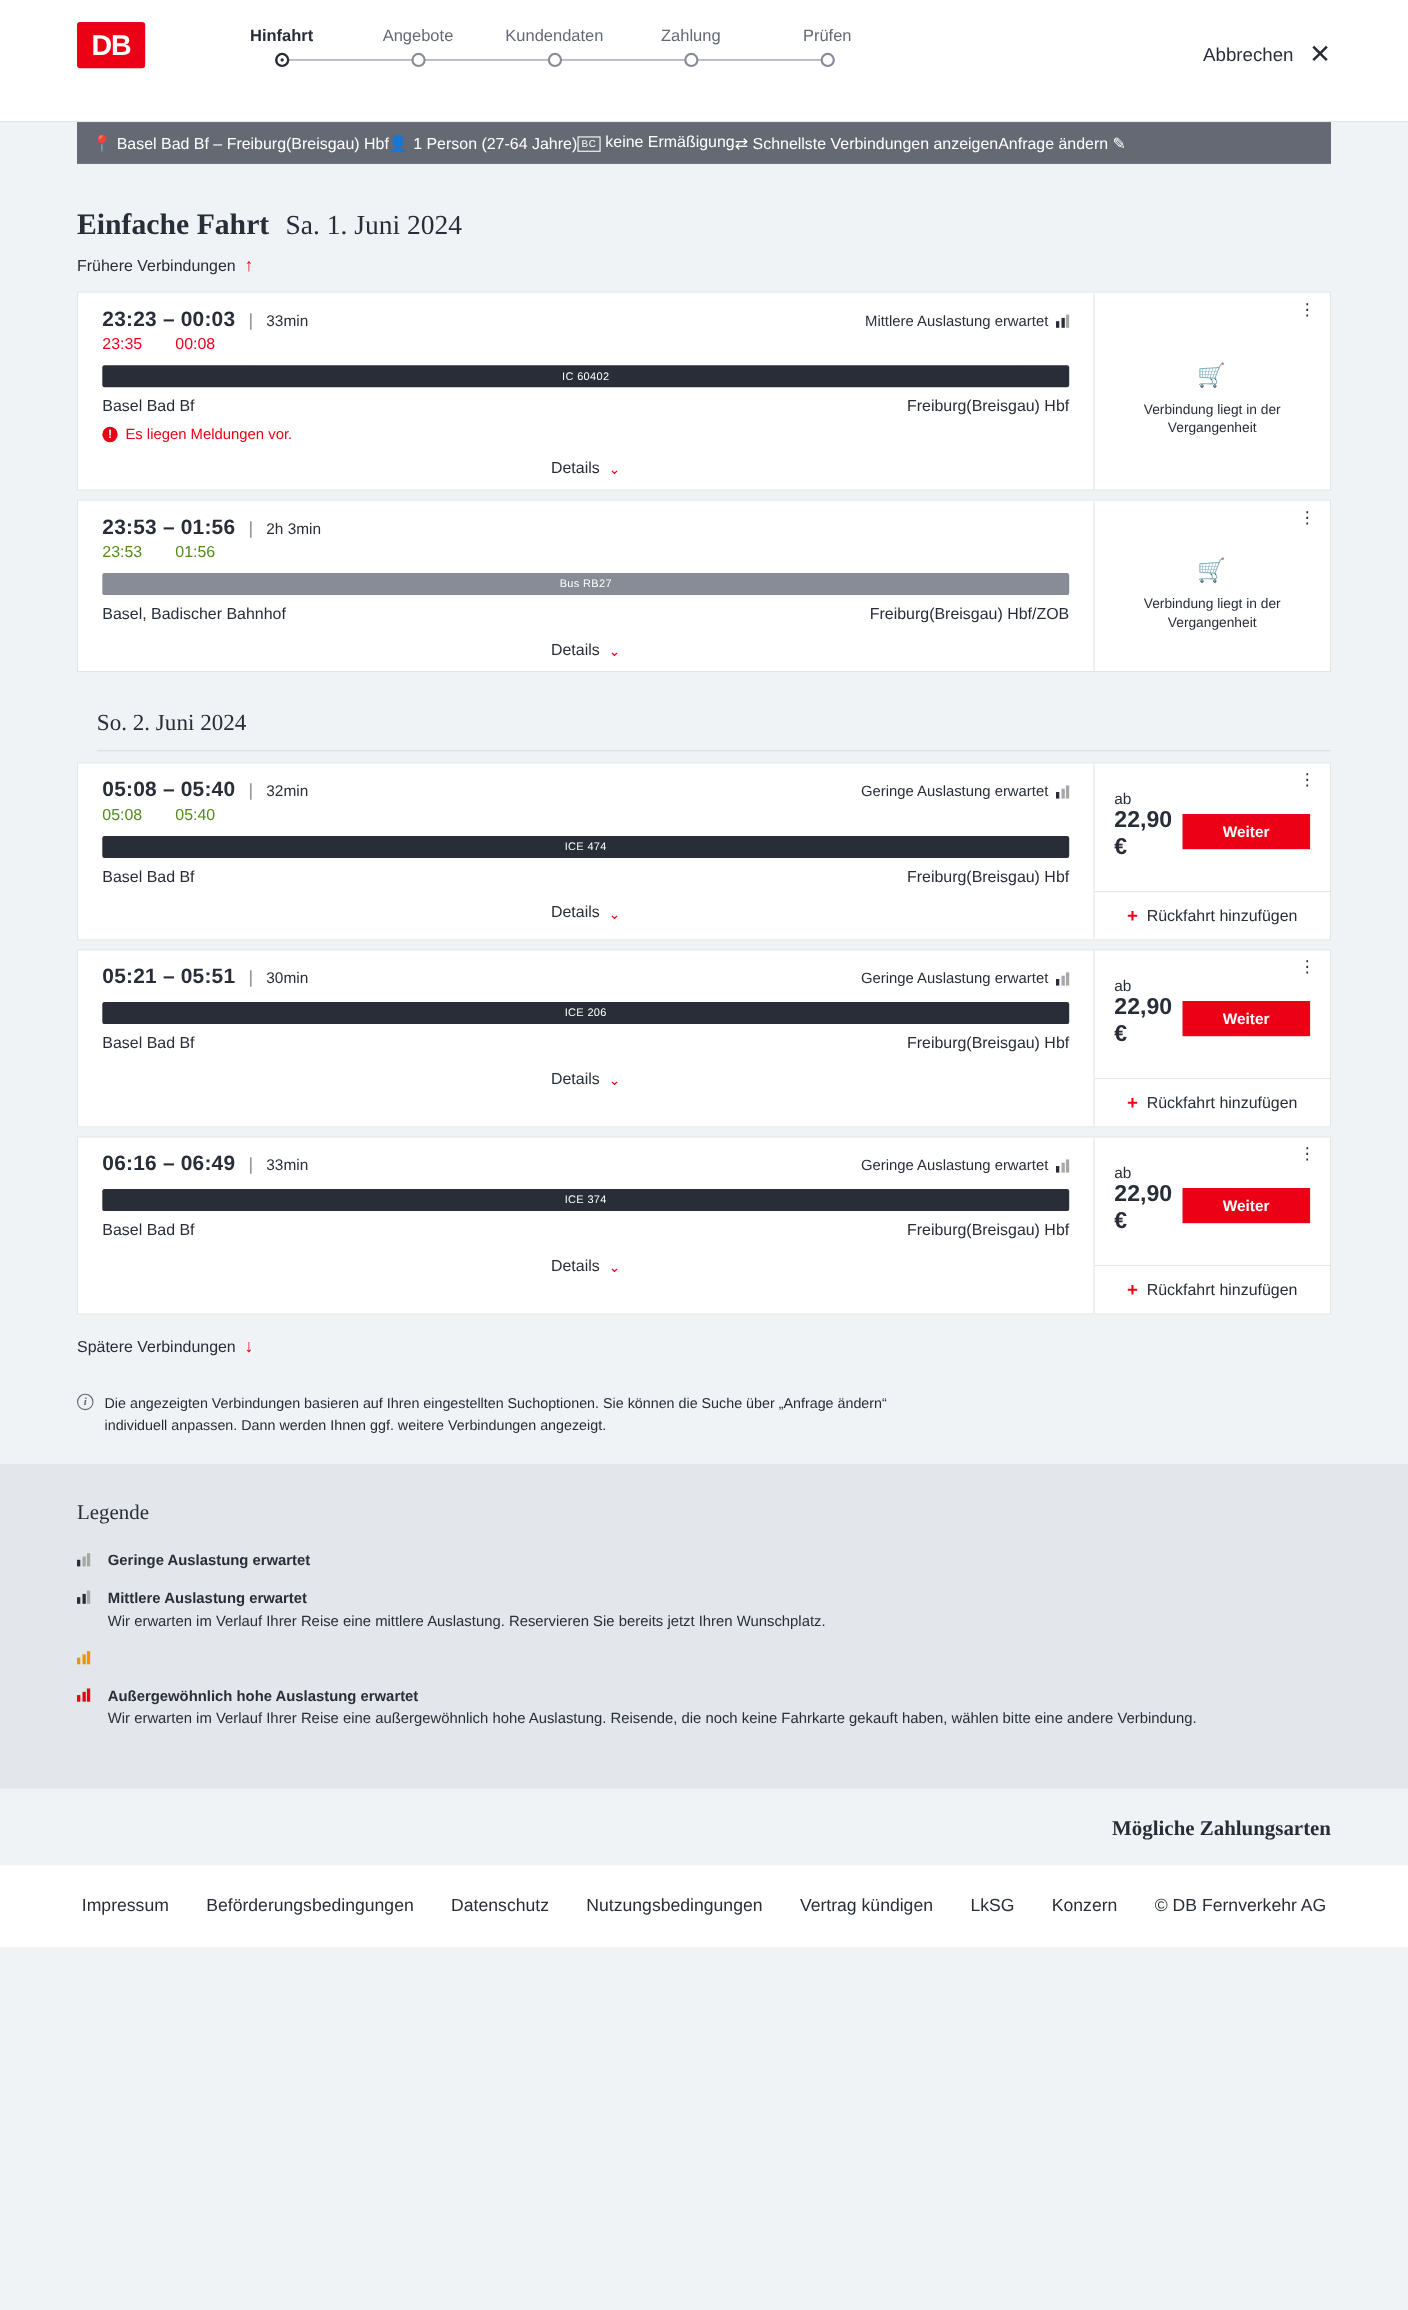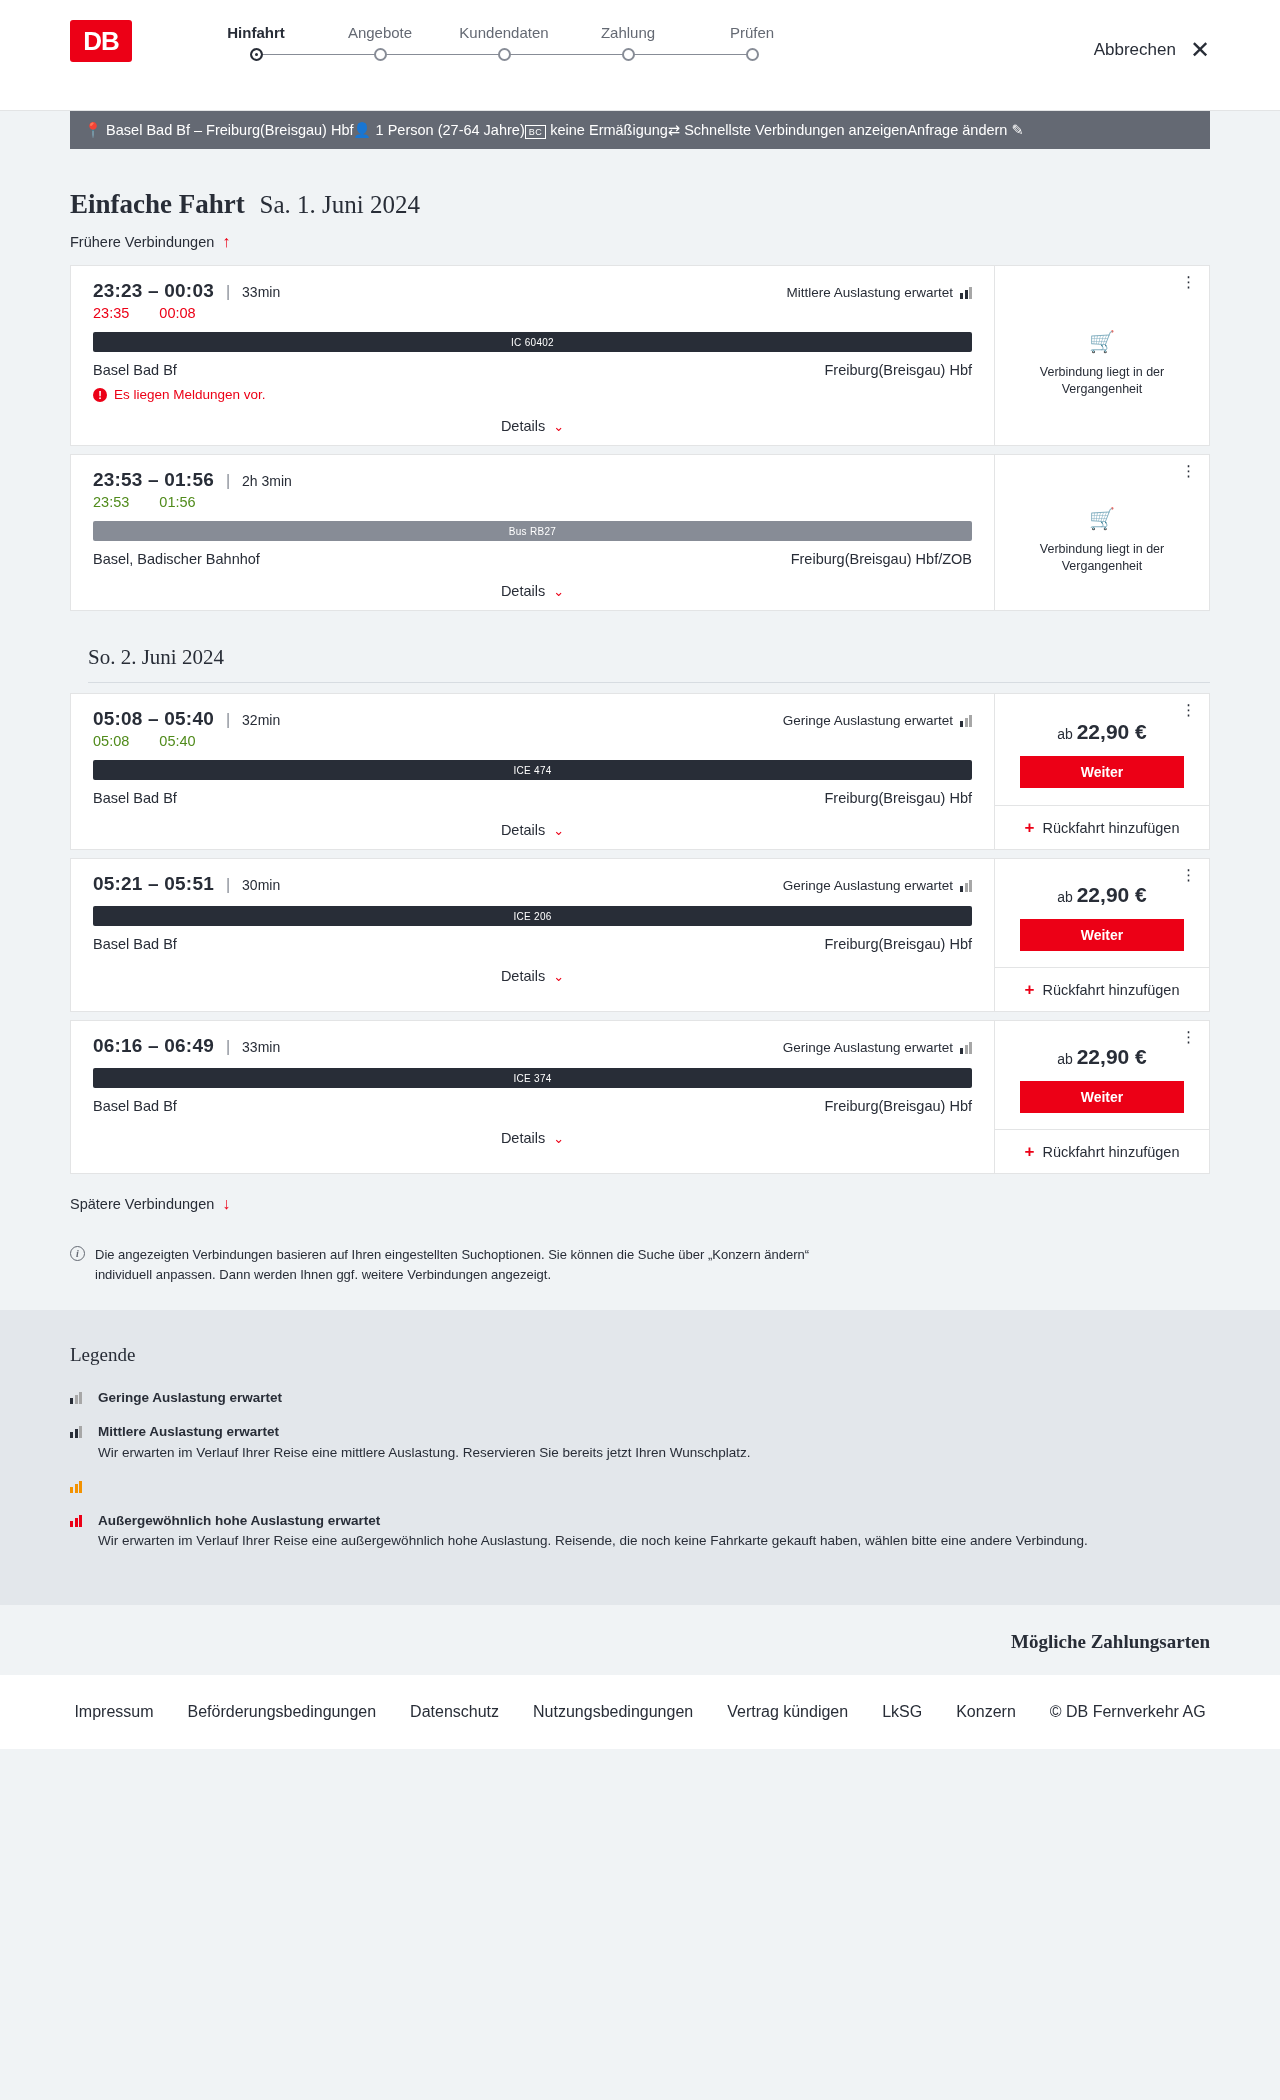--- a/index.html
+++ b/index.html
@@ -208,21 +208,21 @@
   .past {
     flex: 1 1 auto;
     display: flex; flex-direction: column; align-items: center; justify-content: center;
     padding: 34px 22px 18px 22px;
     text-align: center;
   }
   .past .cart { font-size: 21px; color: #646973; margin-bottom: 10px; position: relative;}
   .past .txt { font-size: 12.5px; color: #282d37; line-height: 1.35; }
   .price-box {
     flex: 1 1 auto;
-    display: flex; flex-direction: column; align-items: center; justify-content: center;
+    display: flex; flex-direction: row; align-items: center; justify-content: center;
     padding: 24px 18px 16px 18px;
   }
   .price { font-size: 14px; margin-bottom: 12px; }
   .price b { font-size: 21px; }
   .weiter {
     background: #ec0016;
     color: #fff;
     border: none;
     width: 164px;
     height: 32px;
@@ -601,21 +601,21 @@
       </div>
     </div>
 
     <div class="later">
       <span>Spätere Verbindungen</span>
       <span class="arrow-down">↓</span>
     </div>
 
     <div class="note">
       <span class="i">i</span>
-      <span>Die angezeigten Verbindungen basieren auf Ihren eingestellten Suchoptionen. Sie können die Suche über „Konzern ändern“ individuell anpassen. Dann werden Ihnen ggf. weitere Verbindungen angezeigt.</span>
+      <span>Die angezeigten Verbindungen basieren auf Ihren eingestellten Suchoptionen. Sie können die Suche über „Anfrage ändern“ individuell anpassen. Dann werden Ihnen ggf. weitere Verbindungen angezeigt.</span>
     </div>
   </div>
 
   <div class="legend-wrap">
     <h3>Legende</h3>
 
     <div class="legend-item">
       <span class="bars"><span class="occ-ico low">
             <i class="b1"></i>
             <i class="b2"></i>

